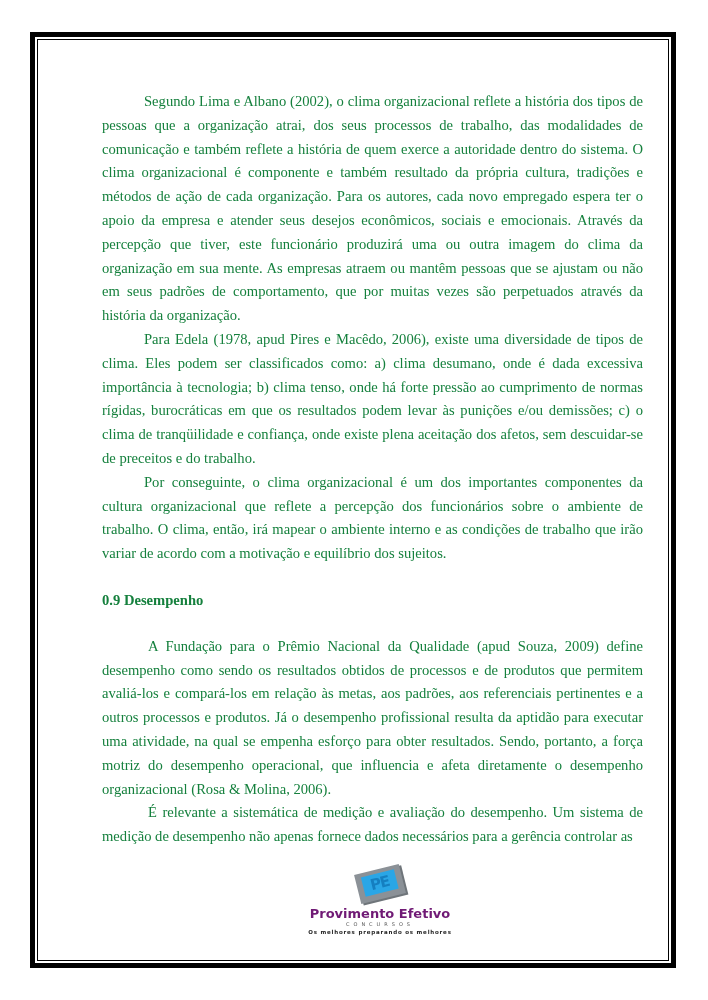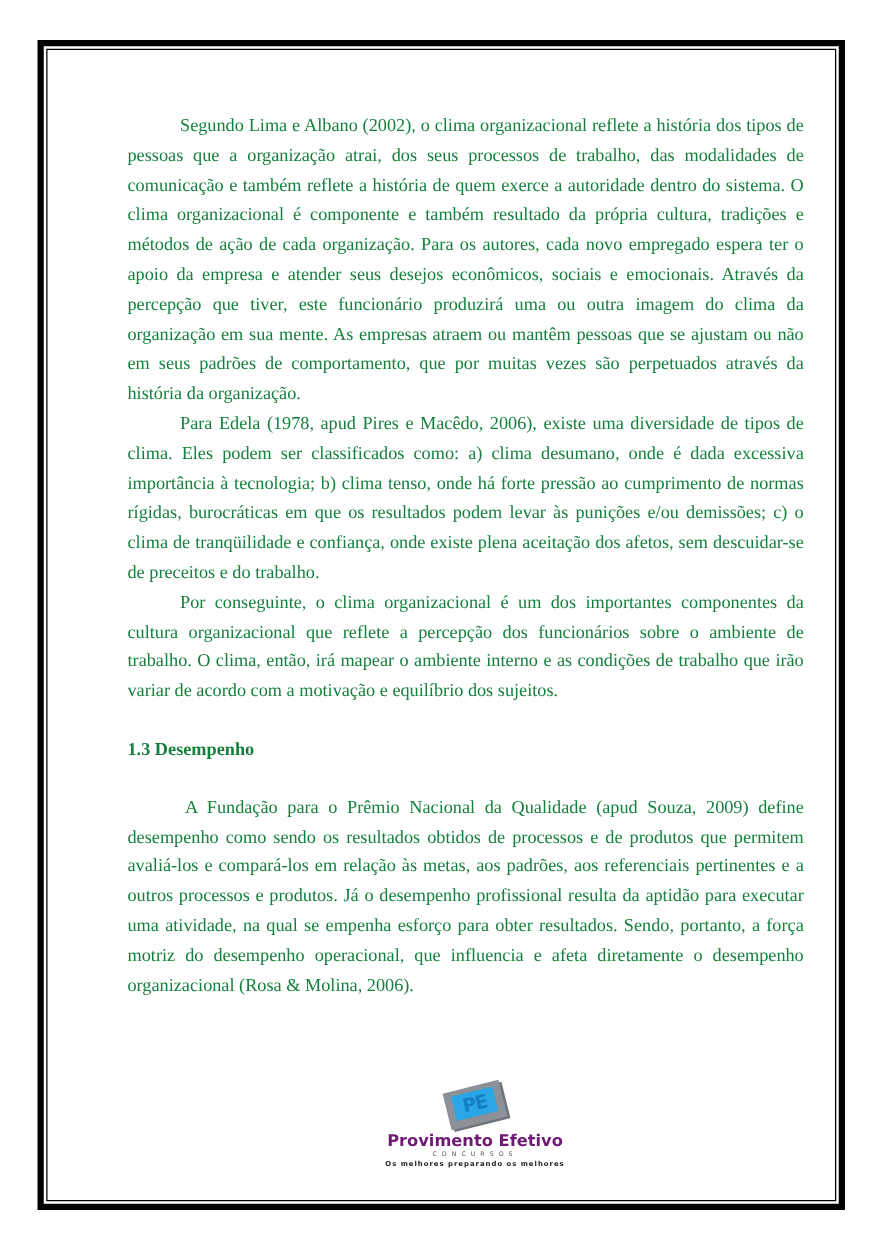--- a/index.html
+++ b/index.html
@@ -100,24 +100,25 @@
 
 <div class="page-border">
   <div class="page-border-inner"></div>
 </div>
 
 <div class="content">
   <p>Segundo Lima e Albano (2002), o clima organizacional reflete a história dos tipos de pessoas que a organização atrai, dos seus processos de trabalho, das modalidades de comunicação e também reflete a história de quem exerce a autoridade dentro do sistema. O clima organizacional é componente e também resultado da própria cultura, tradições e métodos de ação de cada organização. Para os autores, cada novo empregado espera ter o apoio da empresa e atender seus desejos econômicos, sociais e emocionais. Através da percepção que tiver, este funcionário produzirá uma ou outra imagem do clima da  organização em sua mente. As empresas atraem ou mantêm pessoas que se ajustam ou não em seus padrões de comportamento, que por muitas vezes são perpetuados através da história da organização.</p>
   <p>Para Edela (1978, apud Pires e Macêdo, 2006), existe uma diversidade de tipos de clima. Eles podem ser classificados como: a) clima desumano, onde é dada excessiva importância à tecnologia; b) clima tenso, onde há forte pressão ao cumprimento de normas rígidas, burocráticas em que os resultados podem levar às punições e/ou demissões; c) o clima de tranqüilidade e confiança, onde existe plena aceitação dos afetos, sem descuidar-se de preceitos e do trabalho.</p>
   <p>Por conseguinte, o clima organizacional é um dos importantes componentes da cultura organizacional que reflete a percepção dos funcionários sobre o ambiente de trabalho. O clima, então, irá mapear o ambiente interno e as condições de trabalho que irão variar de acordo com a motivação e equilíbrio dos sujeitos.</p>
 
-  <div class="section-heading">1.3 Desempenho</div>
+  <div class="section-heading">0.9 Desempenho</div>
   <div class="spacer-after-heading"></div>
 
   <p class="indent-wide">A Fundação para o Prêmio Nacional da Qualidade (apud Souza, 2009) define desempenho como sendo os resultados obtidos de processos e de produtos que permitem avaliá-los e compará-los em relação às metas, aos padrões, aos referenciais pertinentes e a outros processos e produtos. Já o desempenho profissional resulta da aptidão para executar uma atividade, na qual se empenha esforço para obter resultados. Sendo, portanto, a força motriz do desempenho operacional, que influencia e afeta diretamente o desempenho organizacional (Rosa &amp; Molina, 2006).</p>
+  <p class="indent-wide">É relevante a sistemática de medição e avaliação do desempenho. Um sistema de medição de desempenho não apenas fornece dados necessários para a gerência controlar as</p>
 </div>
 
 <div class="logo">
   <div class="logo-mark">
     <div class="pe">PE</div>
   </div>
   <div class="logo-title">Provimento Efetivo</div>
   <div class="logo-sub">CONCURSOS</div>
   <div class="logo-tagline">Os melhores preparando os melhores</div>
 </div>

